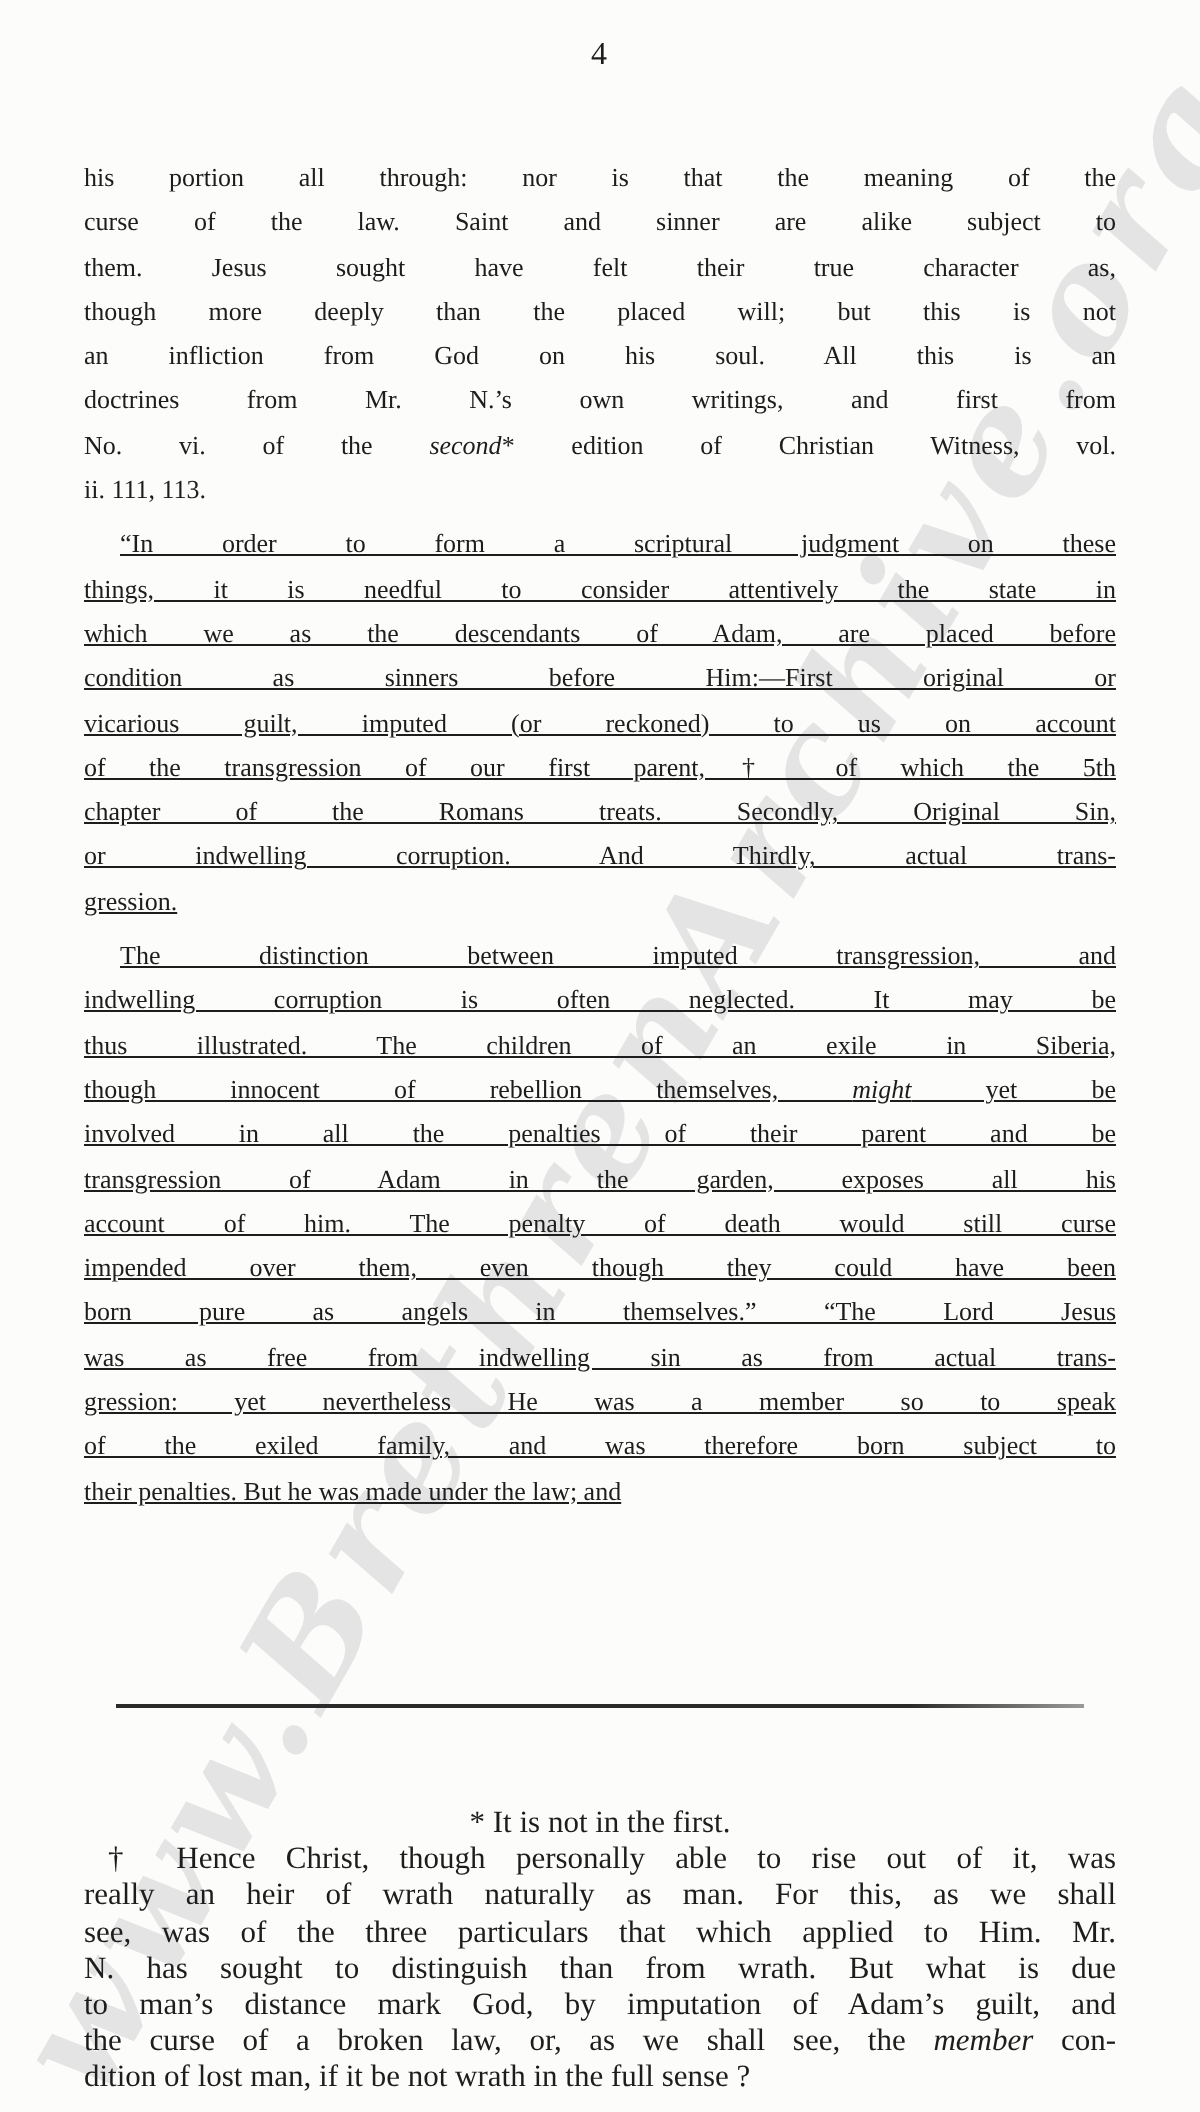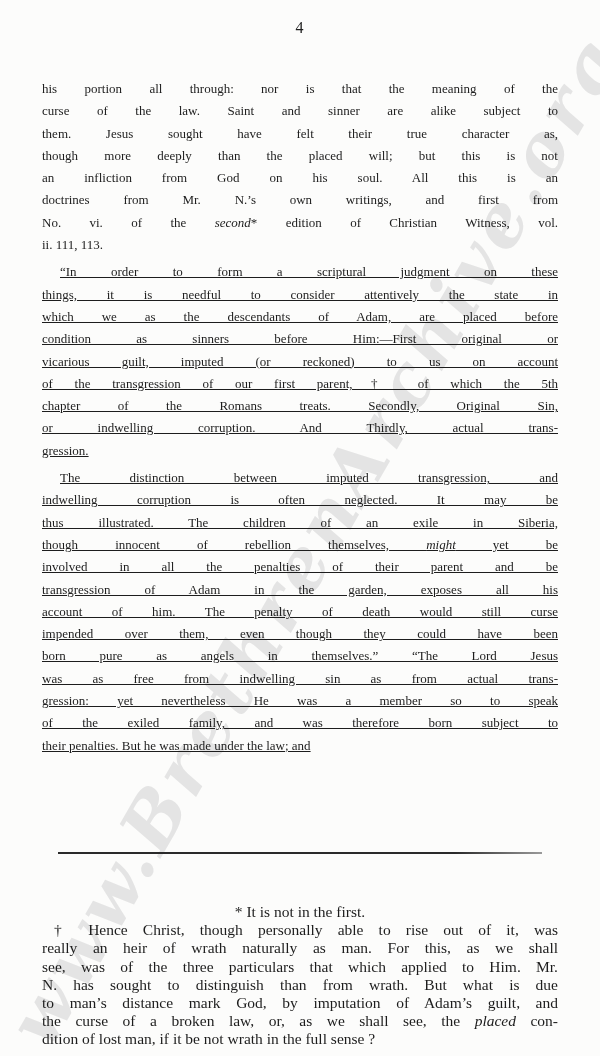--- a/index.html
+++ b/index.html
@@ -123,17 +123,17 @@
         </div>
       </div>
     <div class="footnote-divider"></div>
     <div class="footnotes" id="footnote-lines">
         <div class="tline tline-center">* It is not in the first.</div>
         <div class="tline tline-indent">† Hence Christ, though personally able to rise out of it, was</div>
         <div class="tline">really an heir of wrath naturally as man.  For this, as we shall</div>
         <div class="tline">see, was of the three particulars that which applied to Him.  Mr.</div>
         <div class="tline">N. has sought to distinguish than from wrath.  But what is due</div>
         <div class="tline">to man’s distance mark God, by imputation of Adam’s guilt, and</div>
-        <div class="tline">the curse of a broken law, or, as we shall see, the <i>placed</i> con-</div>
+        <div class="tline">the curse of a broken law, or, as we shall see, the <i>member</i> con-</div>
         <div class="tline tline-last">dition of lost man, if it be not wrath in the full sense ?</div>
       </div>
   </div>
 </div>
 
 </body></html>

